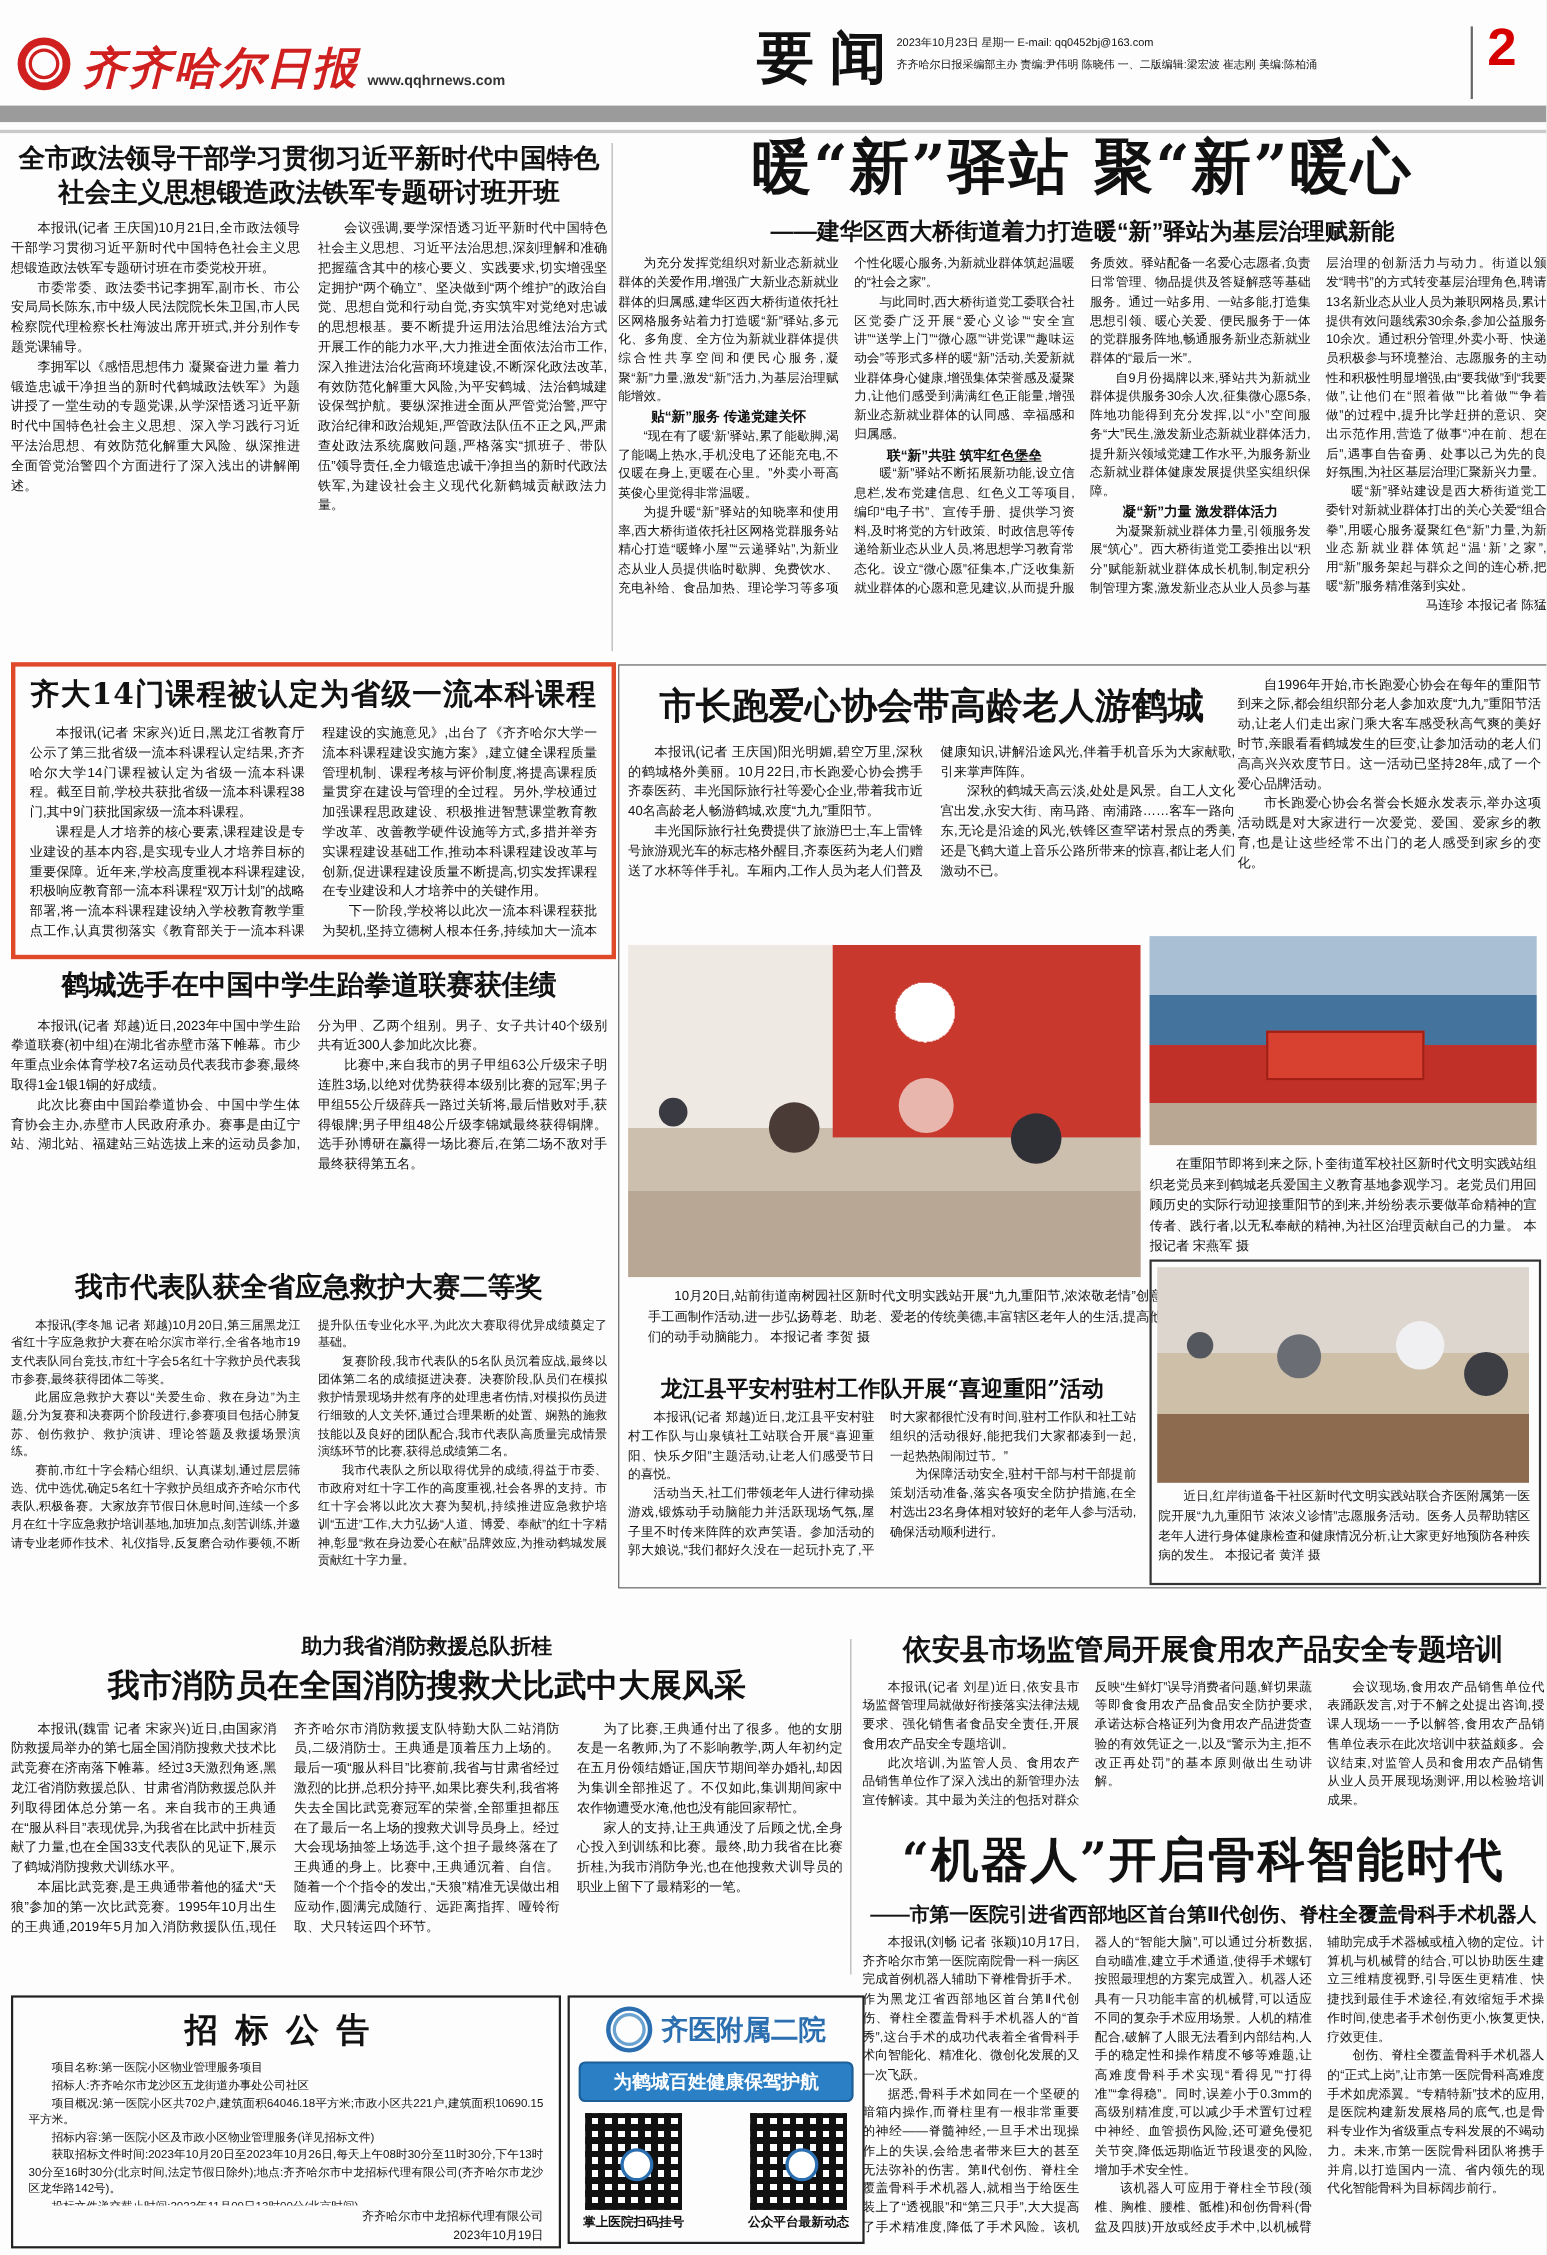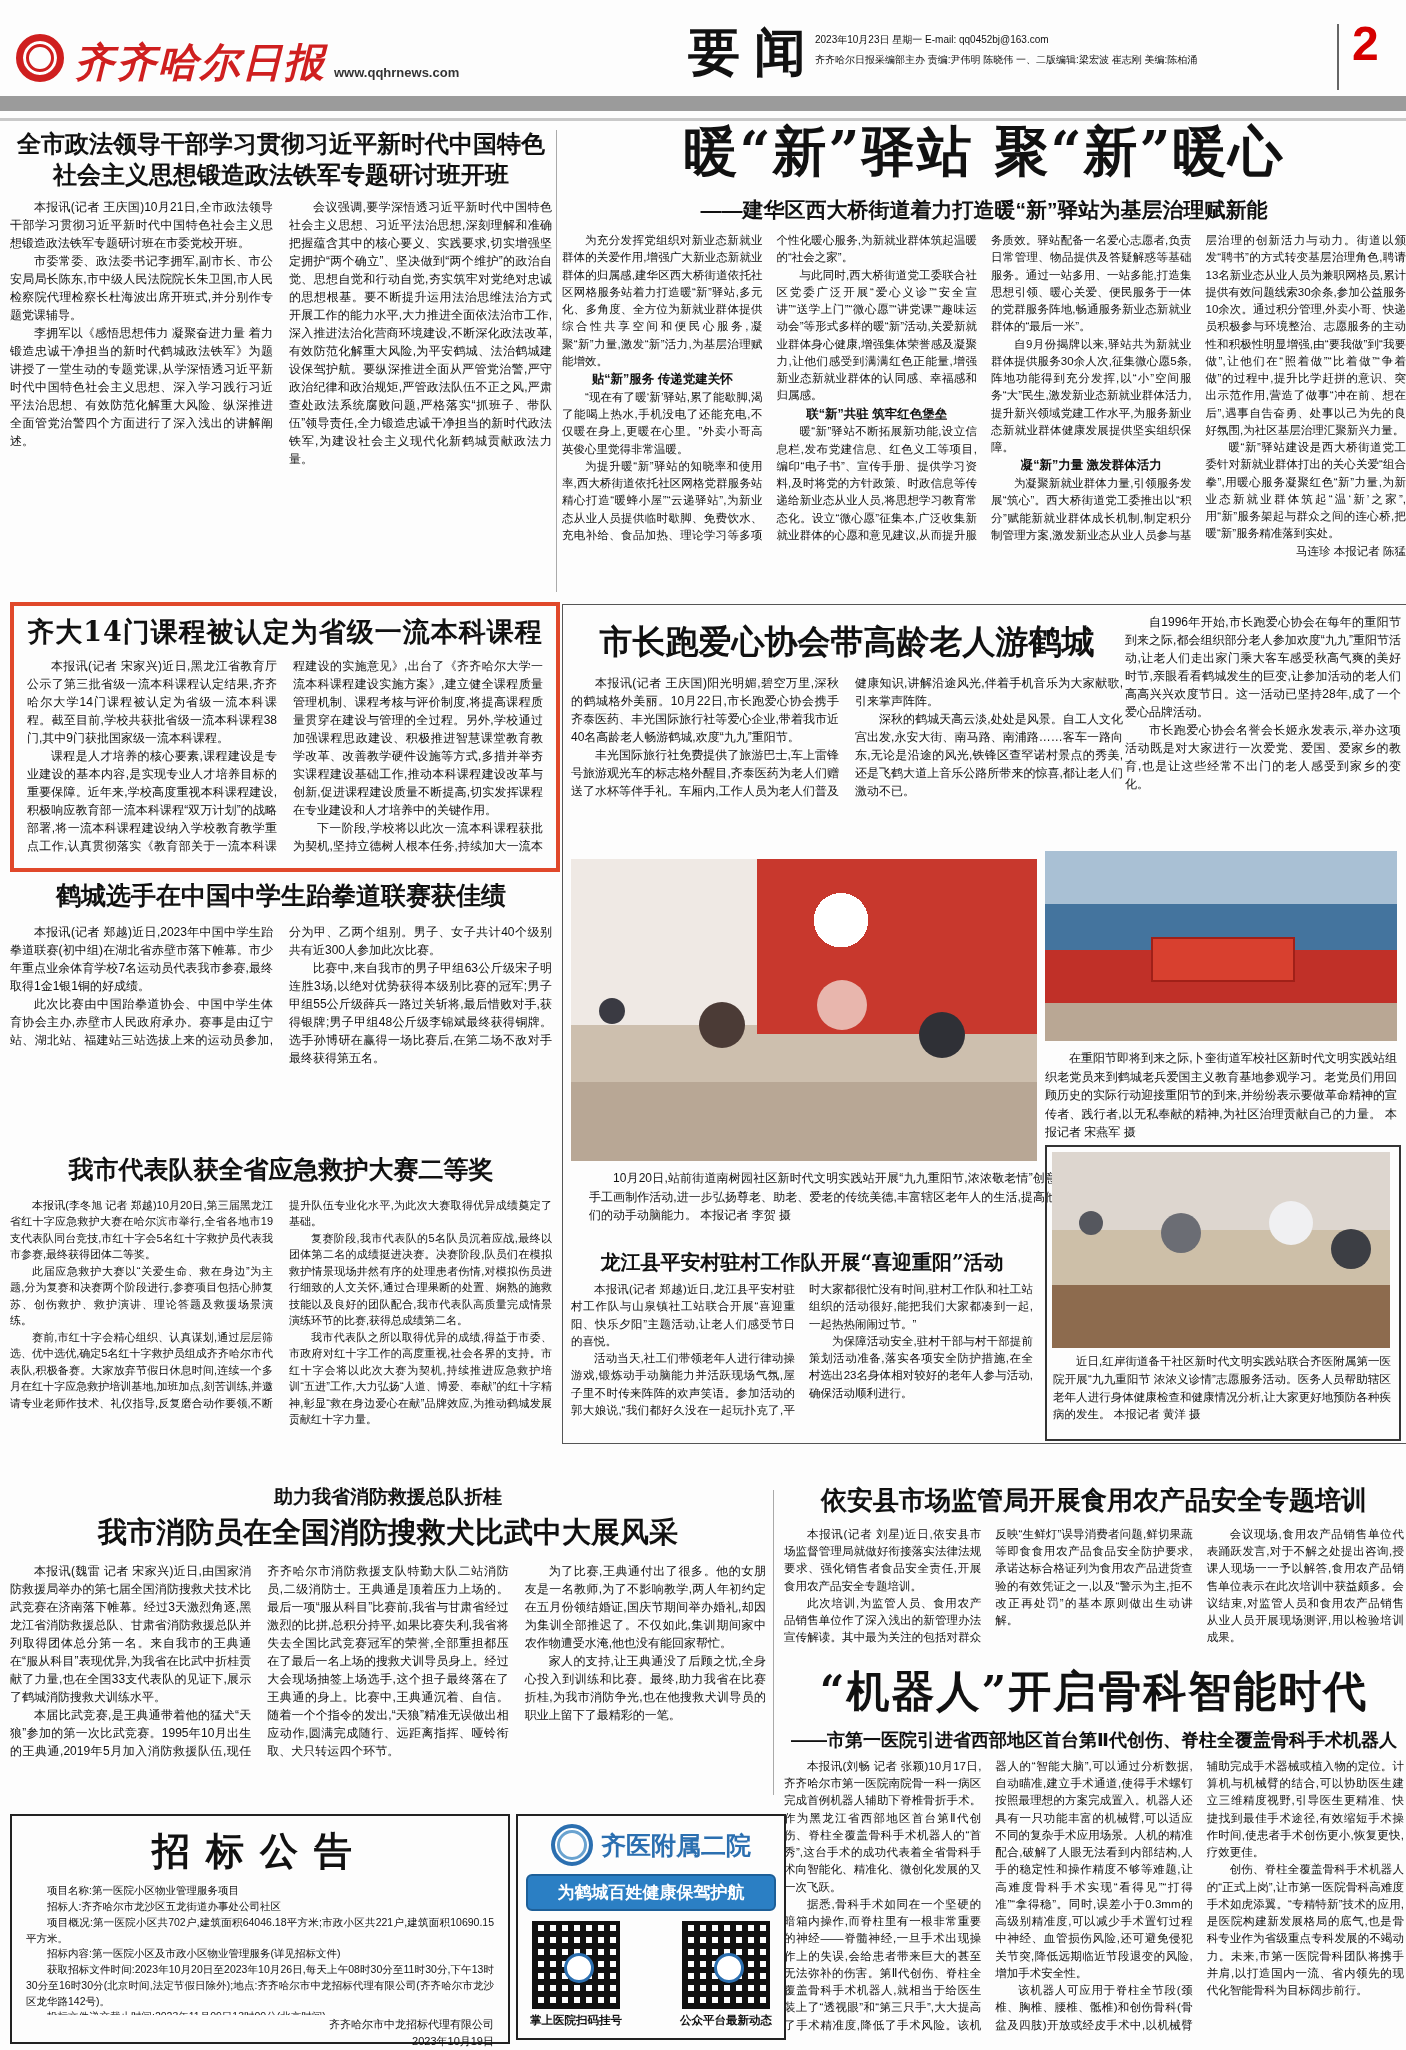--- a/index.html
+++ b/index.html
@@ -83,21 +83,21 @@
   #art-firefighter .t{font-size:29px;margin-top:4px;}
   #art-firefighter .bd{font-size:12px;columns:3;column-gap:16px;height:234px;margin-top:10px;}
   #art-yian{left:784px;top:1484px;width:620px;height:174px;}
   #art-yian .t{font-size:26px;}
   #art-yian .bd{font-size:11.5px;columns:3;column-gap:14px;height:126px;margin-top:8px;}
   #art-robot{left:784px;top:1664px;width:620px;height:382px;}
   #art-robot .t{font-size:43px;letter-spacing:2px;}
   #art-robot .subt{font-size:18px;margin:8px 0 6px 0;}
   #art-robot .bd{font-size:11.5px;columns:3;column-gap:14px;height:276px;}
   #ad-tender{left:10px;top:1814px;width:468px;height:206px;border:2px solid #222;padding:10px 14px;}
-  #ad-tender .t{font-size:38px;letter-spacing:16px;margin-bottom:8px;}
+  #ad-tender .t{font-size:30px;letter-spacing:16px;margin-bottom:8px;}
   #ad-tender .lines{font-size:10.5px;line-height:1.5;text-align:justify;overflow:hidden;height:132px;}
   #ad-tender .lines p{margin:0;text-indent:2em;}
   #ad-tender .sig{font-size:11px;text-align:right;margin-top:2px;}
   #ad-hospital{left:516px;top:1814px;width:250px;height:206px;border:2px solid #222;padding:8px;}
   #ad-hospital .hrow{display:flex;align-items:center;justify-content:center;gap:8px;}
   .hosp-logo{width:34px;height:34px;border:4px solid #2b6fb0;border-radius:50%;
              box-shadow:inset 0 0 0 2px #fff,inset 0 0 0 5px #6aa3d0;flex:0 0 auto;}
   .hosp-name{font-size:25px;font-weight:900;color:#2b6fb0;font-family:"DejaVu Serif","Liberation Serif",serif;}
   .hosp-slogan{margin-top:8px;background:#2b7fc4;color:#fff;font-size:17px;font-weight:bold;text-align:center;
                border-radius:6px;padding:5px 0;border:2px solid #1d5f98;}

